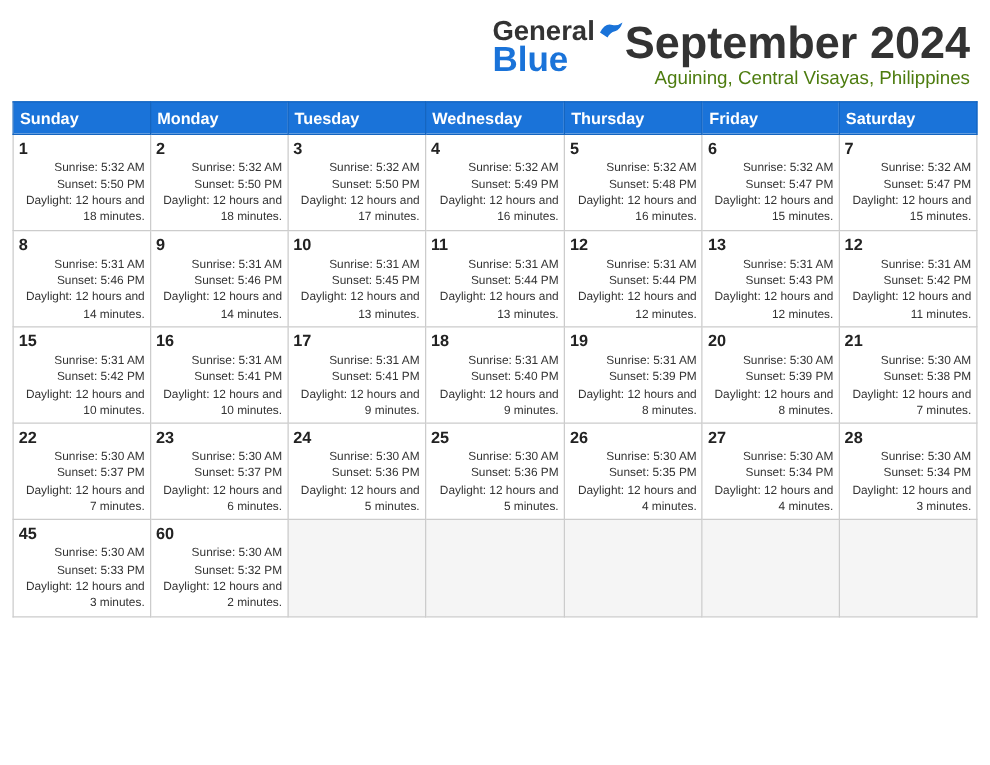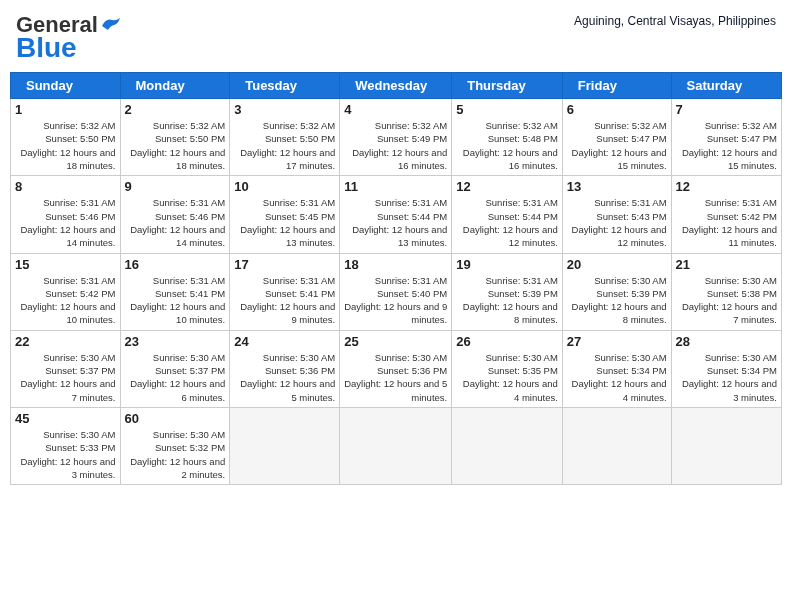--- a/index.html
+++ b/index.html
@@ -5,21 +5,21 @@
     * { box-sizing: border-box; margin: 0; padding: 0; }
     body {
       font-family: Arial, sans-serif;
       background: #fff;
       width: 792px;
       min-height: 612px;
       padding: 10px;
     }
     .header {
       display: flex;
-      justify-content: space-between;
+      justify-content: flex-end;
       align-items: flex-start;
       margin-bottom: 6px;
       padding: 4px 6px;
     }
     .logo {
       display: flex;
       flex-direction: column;
       align-items: flex-start;
     }
     .logo-row {
@@ -29,34 +29,34 @@
     .title-block {
       text-align: right;
     }
     .month-title {
       font-size: 36px;
       font-weight: bold;
       color: #333;
       line-height: 1.1;
     }
     .location {
-      font-size: 12px;
-      color: #0f172a;
+      font-size: 15px;
+      color: #4d7c0f;
     }
     .calendar {
       width: 100%;
       border-collapse: collapse;
       border: 1px solid #ccc;
     }
     .calendar th {
       background-color: #1a73d9;
       color: #fff;
       font-size: 13px;
       font-weight: bold;
-      padding: 5px 15px;
+      padding: 5px 5px;
       text-align: left;
       border: 1px solid #1565c0;
     }
     .calendar td {
       vertical-align: top;
       border: 1px solid #ccc;
       padding: 3px 4px;
       font-size: 10px;
       color: #333;
       width: 113px;
@@ -88,20 +88,21 @@
     <div class="logo-row">
       <div style="font-size:22px;font-weight:bold;color:#333;line-height:1;">
         <span style="color:#333;">General</span><svg width="22" height="18" viewBox="0 0 22 18" style="vertical-align:middle;margin-left:2px;margin-bottom:2px">
             <path d="M2 10 Q6 2 12 4 Q16 5 20 2 Q18 8 14 9 Q10 10 8 14 Q5 12 2 10Z" fill="#1a73d9"></path>
           </svg>
       </div>
     </div>
     <div style="font-size:28px;font-weight:bold;color:#1a73d9;line-height:1;margin-top:-2px;">Blue</div>
   </div>
   <div class="title-block">
+    <div class="month-title">September 2024</div>
     <div class="location">Aguining, Central Visayas, Philippines</div>
   </div>
 </div>
 
 <table class="calendar">
   <thead>
     <tr>
       <th>Sunday</th>
       <th>Monday</th>
       <th>Tuesday</th>

